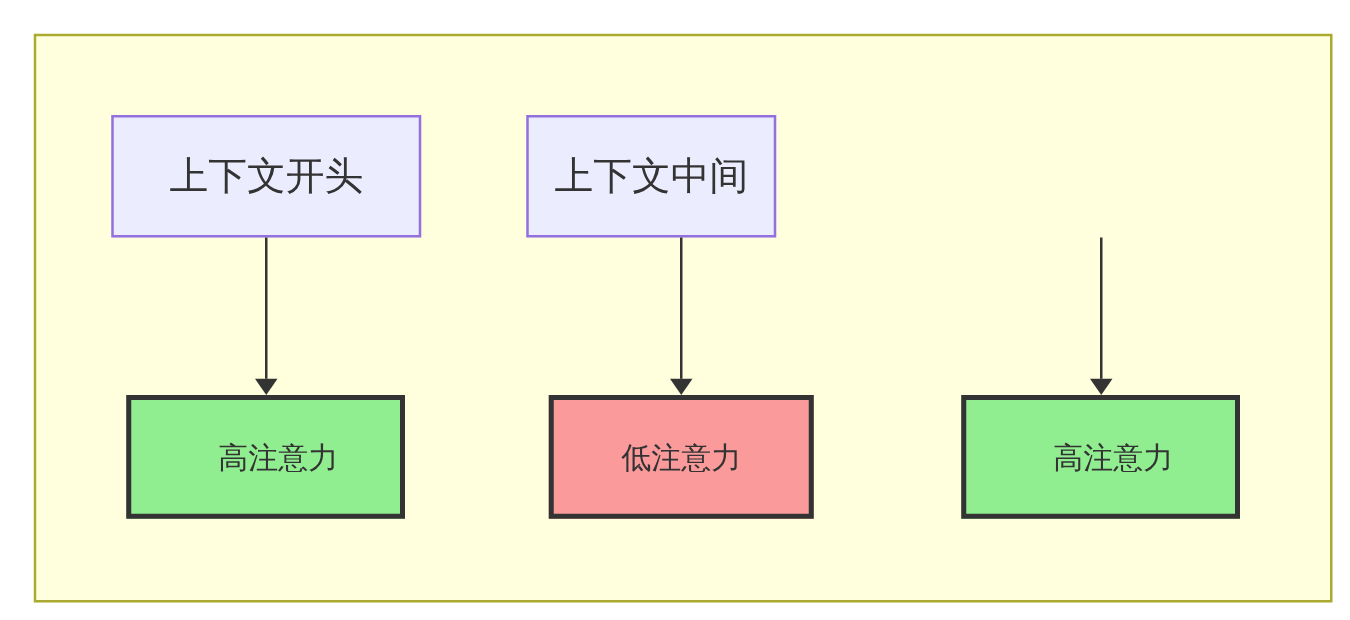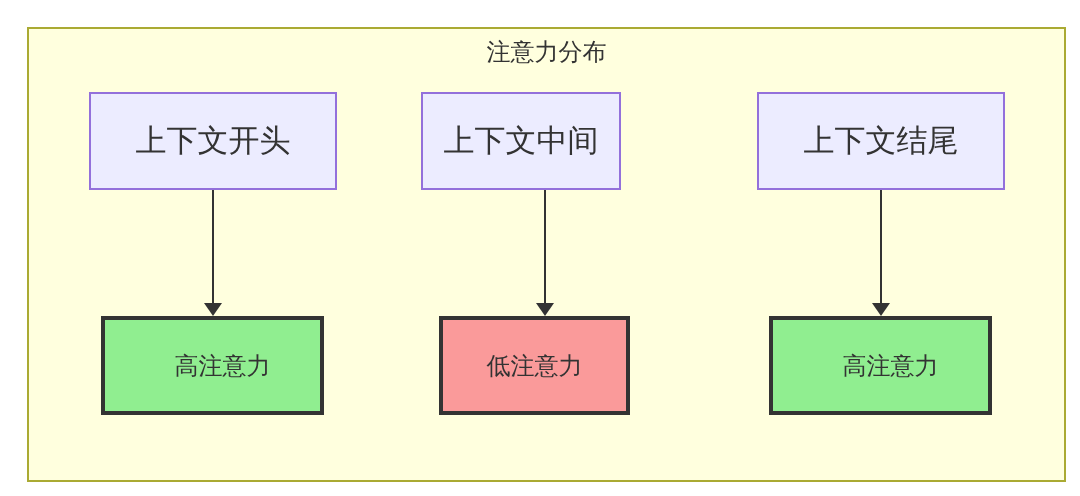--- a/index.html
+++ b/index.html
@@ -87,21 +87,20 @@
     border-top: 13px solid #333333;
   }
 </style>
 </head>
 <body>
 
 <div id="canvas">
 
   <div id="subgraph">
 
-    <div id="subgraph-title">注意力分布</div>
 
     <div class="node node-context" style="left:60px; top:63px; width:248px;">
       <span>上下文开头</span>
     </div>
 
     <div class="edge">
       <div class="edge-line" style="left:183px; top:161px; height:113px;"></div>
       <div class="edge-head" style="left:175px; top:274px;"></div>
     </div>
 
@@ -111,27 +110,24 @@
 
     <div class="node node-context" style="left:392px; top:63px; width:200px;">
       <span>上下文中间</span>
     </div>
 
     <div class="edge">
       <div class="edge-line" style="left:515px; top:161px; height:113px;"></div>
       <div class="edge-head" style="left:507px; top:274px;"></div>
     </div>
 
-    <div class="node node-result fill-low" style="left:410px; top:287px; width:191px;">
+    <div class="node node-result fill-low" style="left:410px; top:287px; width:212px;">
       <span>低注意力</span>
     </div>
 
-    <div class="node node-context" style="left:728px; top:63px; width:248px;">
-      <span>上下文结尾</span>
-    </div>
 
     <div class="edge">
       <div class="edge-line" style="left:851px; top:161px; height:113px;"></div>
       <div class="edge-head" style="left:843px; top:274px;"></div>
     </div>
 
     <div class="node node-result fill-high" style="left:740px; top:287px; width:223px;">
       <span>高注意力</span>
     </div>
 

